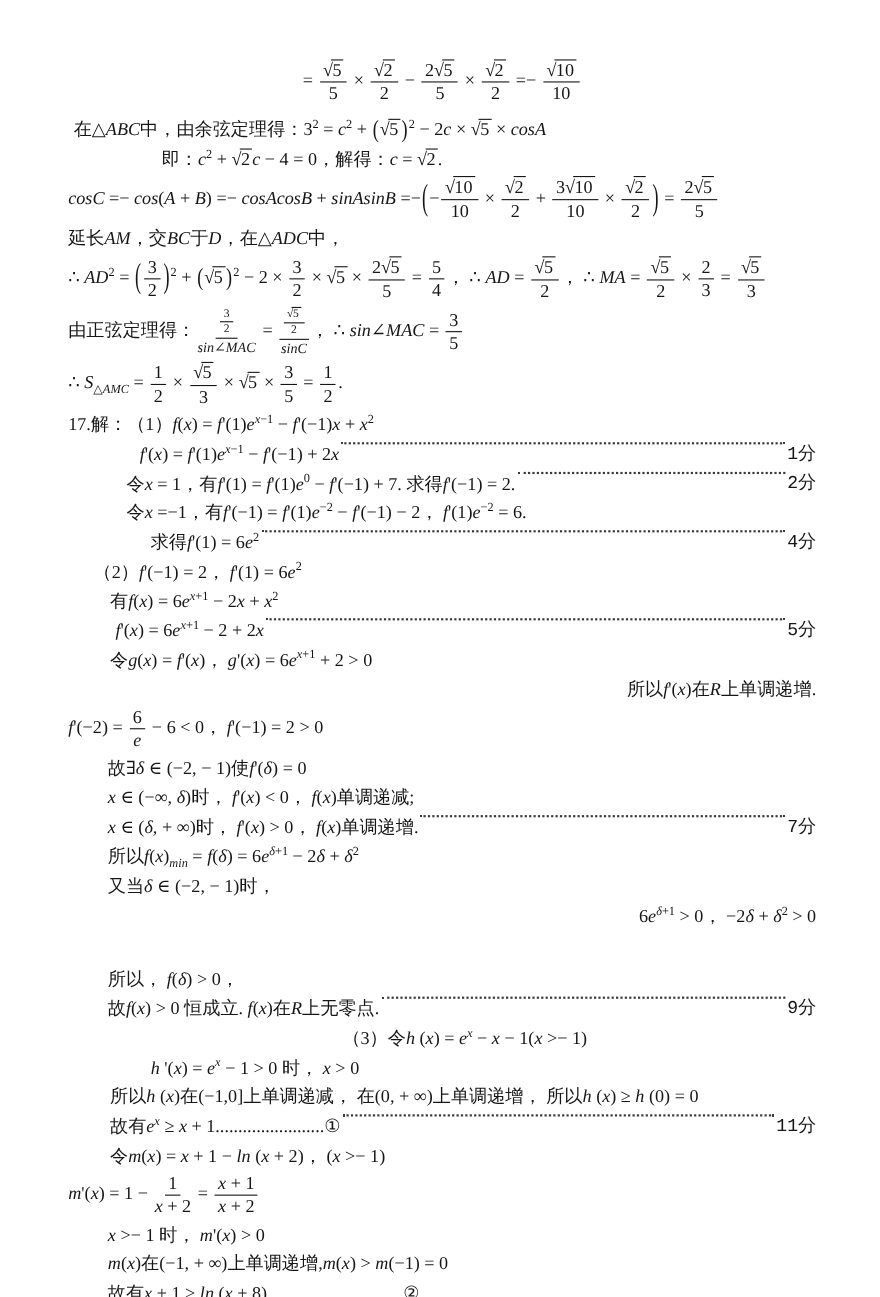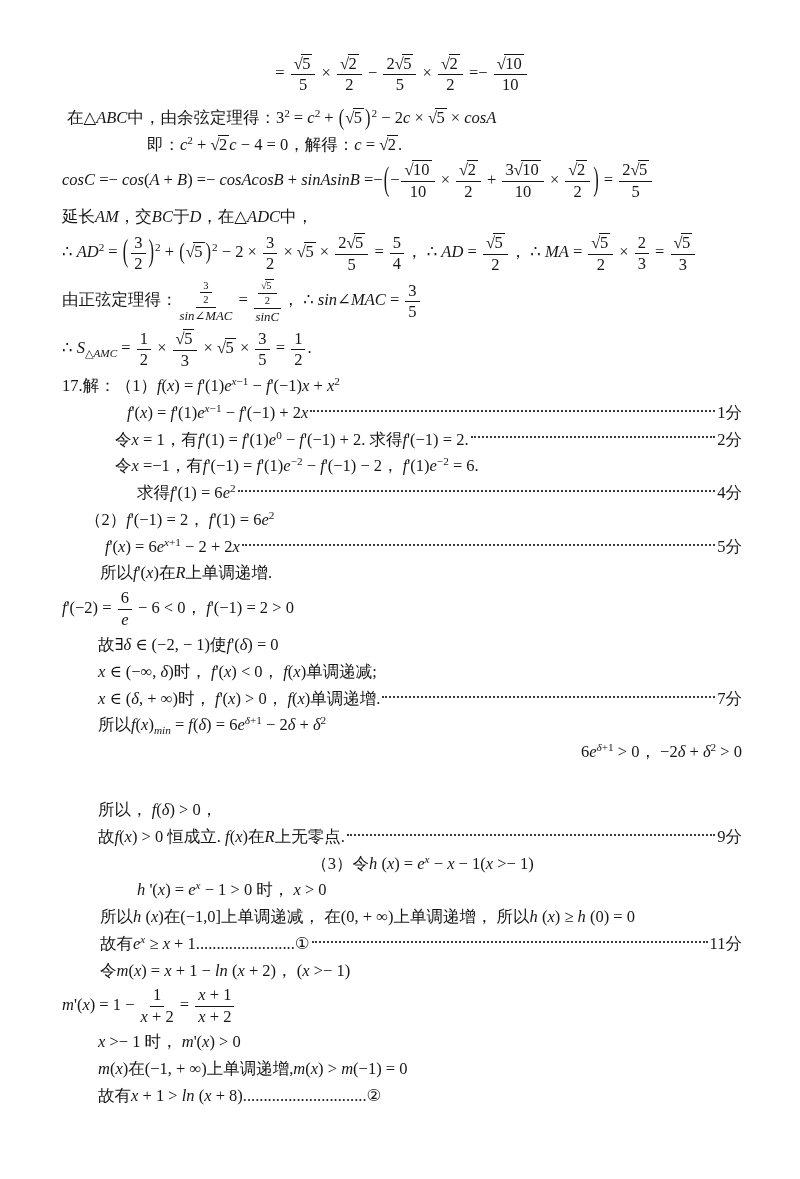--- a/index.html
+++ b/index.html
@@ -5,24 +5,24 @@
   html,body{margin:0;padding:0;background:#ffffff;}
   .page{
     width:800px;height:1179px;box-sizing:border-box;
     padding:54px 58px 20px 62px;
     background:#ffffff;color:#161616;
     font-family:"Liberation Serif","DejaVu Serif","DejaVu Sans",serif;
     font-size:16.5px;line-height:1.32;overflow:hidden;
   }
   .line{margin-bottom:5px;white-space:nowrap;}
   .center{text-align:center;margin-bottom:12px;}
-  .lline{display:flex;align-items:center;}
+  .lline{display:flex;align-items:flex-start;}
   .lline .content{flex:0 0 auto;}
   .leader{flex:1 1 auto;border-bottom:2.2px dotted #3a3a3a;margin:0 2px 4px 2px;min-width:14px;}
-  .score{flex:0 0 auto;}
+  .score{flex:0 0 auto;font-family:Liberation Mono, monospace;}
   i.v{font-style:italic;font-family:inherit;}
   sup,sub{font-size:0.68em;line-height:0;}
   .frac{display:inline-flex;flex-direction:column;align-items:center;vertical-align:middle;margin:0 2px;line-height:1.12;text-align:center;}
   .frac .n{border-bottom:1.4px solid currentColor;padding:0 3px 1px;}
   .frac .d{padding-top:1px;}
   .frac.sm{font-size:0.78em;}
   .frac .frac{font-size:0.82em;margin:0 1px;}
   .sq{white-space:nowrap;display:inline-block;}
   .rs{letter-spacing:-1.5px;}
   .rd{border-top:1.4px solid currentColor;display:inline-block;padding:0 2px 0 1px;line-height:1.08;}
@@ -122,49 +122,52 @@
             <span class="n"><span>1</span></span>
             <span class="d"><span>2</span></span>
           </span><span>.</span></span></div>
       <div class="line"><span class="content"><span>17.解：（1）</span><i class="v">f</i><span>(</span><i class="v">x</i><span>) = </span><i class="v">f</i><span>'(1)</span><i class="v">e</i><sup><i class="v">x</i><span>−1</span></sup><span> − </span><i class="v">f</i><span>'(−1)</span><i class="v">x</i><span> + </span><i class="v">x</i><sup><span>2</span></sup></span></div>
       <div class="line lline" style="padding-left: 65px;">
         <span class="content"><i class="v">f</i><span>'(</span><i class="v">x</i><span>) = </span><i class="v">f</i><span>'(1)</span><i class="v">e</i><sup><i class="v">x</i><span>−1</span></sup><span> − </span><i class="v">f</i><span>'(−1) + 2</span><i class="v">x</i></span>
         <span class="leader"></span>
         <span class="score">1分</span>
       </div>
       <div class="line lline" style="padding-left: 53px;">
-        <span class="content"><span>令</span><i class="v">x</i><span> = 1，有</span><i class="v">f</i><span>'(1) = </span><i class="v">f</i><span>'(1)</span><i class="v">e</i><sup><span>0</span></sup><span> − </span><i class="v">f</i><span>'(−1) + 2. 求得</span><i class="v">f</i><span>'(−1) = 2. </span></span>
+        <span class="content"><span>令</span><i class="v">x</i><span> = 1，有</span><i class="v">f</i><span>'(1) = </span><i class="v">f</i><span>'(1)</span><i class="v">e</i><sup><span>0</span></sup><span> − </span><i class="v">f</i><span>'(−1) + 7. 求得</span><i class="v">f</i><span>'(−1) = 2. </span></span>
         <span class="leader"></span>
         <span class="score">2分</span>
       </div>
       <div class="line" style="padding-left: 53px;"><span class="content"><span>令</span><i class="v">x</i><span> =−1，有</span><i class="v">f</i><span>'(−1) = </span><i class="v">f</i><span>'(1)</span><i class="v">e</i><sup><span>−2</span></sup><span> − </span><i class="v">f</i><span>'(−1) − 2，  </span><i class="v">f</i><span>'(1)</span><i class="v">e</i><sup><span>−2</span></sup><span> = 6.</span></span></div>
       <div class="line lline" style="padding-left: 75px;">
         <span class="content"><span>求得</span><i class="v">f</i><span>'(1) = 6</span><i class="v">e</i><sup><span>2</span></sup></span>
         <span class="leader"></span>
         <span class="score">4分</span>
       </div>
       <div class="line" style="padding-left: 23px;"><span class="content"><span>（2）</span><i class="v">f</i><span>'(−1) = 2，  </span><i class="v">f</i><span>'(1) = 6</span><i class="v">e</i><sup><span>2</span></sup></span></div>
+      <div class="line" style="padding-left: 38px;"><span class="content"><span>有</span><i class="v">f</i><span>(</span><i class="v">x</i><span>) = 6</span><i class="v">e</i><sup><i class="v">x</i><span>+1</span></sup><span> − 2</span><i class="v">x</i><span> + </span><i class="v">x</i><sup><span>2</span></sup></span></div>
       <div class="line lline" style="padding-left: 43px;">
         <span class="content"><i class="v">f</i><span>'(</span><i class="v">x</i><span>) = 6</span><i class="v">e</i><sup><i class="v">x</i><span>+1</span></sup><span> − 2 + 2</span><i class="v">x</i></span>
         <span class="leader"></span>
         <span class="score">5分</span>
       </div>
-      <div class="line" style="padding-left: 38px;"><span class="content"><span>所以</span><i class="v">f</i><span>'(</span><i class="v">x</i><span>)在</span><i class="v">R</i><span>上单调递增.</span></span></div>
+      <div class="line" style="padding-left: 38px;"><span class="content"><span>令</span><i class="v">g</i><span>(</span><i class="v">x</i><span>) = </span><i class="v">f</i><span>'(</span><i class="v">x</i><span>)，  </span><i class="v">g</i><span>'(</span><i class="v">x</i><span>) = 6</span><i class="v">e</i><sup><i class="v">x</i><span>+1</span></sup><span> + 2 &gt; 0</span></span></div>
+      <div class="line" style="padding-left: 38px; text-align: right;"><span class="content"><span>所以</span><i class="v">f</i><span>'(</span><i class="v">x</i><span>)在</span><i class="v">R</i><span>上单调递增.</span></span></div>
       <div class="line"><span class="content"><i class="v">f</i><span>'(−2) = </span><span class="frac">
             <span class="n"><span>6</span></span>
             <span class="d"><i class="v">e</i></span>
           </span><span> − 6 &lt; 0，  </span><i class="v">f</i><span>'(−1) = 2 &gt; 0</span></span></div>
       <div class="line" style="padding-left: 36px;"><span class="content"><span>故∃</span><i class="v">δ</i><span> ∈ (−2, − 1)使</span><i class="v">f</i><span>'(</span><i class="v">δ</i><span>) = 0</span></span></div>
       <div class="line" style="padding-left: 36px;"><span class="content"><i class="v">x</i><span> ∈ (−∞, </span><i class="v">δ</i><span>)时，  </span><i class="v">f</i><span>'(</span><i class="v">x</i><span>) &lt; 0，  </span><i class="v">f</i><span>(</span><i class="v">x</i><span>)单调递减;</span></span></div>
       <div class="line lline" style="padding-left: 36px;">
         <span class="content"><i class="v">x</i><span> ∈ (</span><i class="v">δ</i><span>, + ∞)时，  </span><i class="v">f</i><span>'(</span><i class="v">x</i><span>) &gt; 0，  </span><i class="v">f</i><span>(</span><i class="v">x</i><span>)单调递增. </span></span>
         <span class="leader"></span>
         <span class="score">7分</span>
       </div>
       <div class="line" style="padding-left: 36px;"><span class="content"><span>所以</span><i class="v">f</i><span>(</span><i class="v">x</i><span>)</span><sub><i class="v">min</i></sub><span> = </span><i class="v">f</i><span>(</span><i class="v">δ</i><span>) = 6</span><i class="v">e</i><sup><i class="v">δ</i><span>+1</span></sup><span> − 2</span><i class="v">δ</i><span> + </span><i class="v">δ</i><sup><span>2</span></sup></span></div>
+      <div class="line" style="padding-left: 36px;"><span class="content"><span>又当</span><i class="v">δ</i><span> ∈ (−2, − 1)时，</span></span></div>
       <div class="line" style="padding-left: 36px; text-align: right;"><span class="content"><span>6</span><i class="v">e</i><sup><i class="v">δ</i><span>+1</span></sup><span> &gt; 0，  −2</span><i class="v">δ</i><span> + </span><i class="v">δ</i><sup><span>2</span></sup><span> &gt; 0</span></span></div>
       <div class="line" style="padding-left: 36px; margin-top: 36px;"><span class="content"><span>所以，  </span><i class="v">f</i><span>(</span><i class="v">δ</i><span>) &gt; 0，</span></span></div>
       <div class="line lline" style="padding-left: 36px;">
         <span class="content"><span>故</span><i class="v">f</i><span>(</span><i class="v">x</i><span>) &gt; 0 恒成立.  </span><i class="v">f</i><span>(</span><i class="v">x</i><span>)在</span><i class="v">R</i><span>上无零点. </span></span>
         <span class="leader"></span>
         <span class="score">9分</span>
       </div>
       <div class="line" style="padding-left: 41px; text-align: center;"><span class="content"><span>（3）令</span><i class="v">h</i><span> (</span><i class="v">x</i><span>) = </span><i class="v">e</i><sup><i class="v">x</i></sup><span> − </span><i class="v">x</i><span> − 1(</span><i class="v">x</i><span> &gt;− 1)</span></span></div>
       <div class="line" style="padding-left: 75px;"><span class="content"><i class="v">h</i><span> '(</span><i class="v">x</i><span>) = </span><i class="v">e</i><sup><i class="v">x</i></sup><span> − 1 &gt; 0 时，  </span><i class="v">x</i><span> &gt; 0</span></span></div>
       <div class="line" style="padding-left: 38px;"><span class="content"><span>所以</span><i class="v">h</i><span> (</span><i class="v">x</i><span>)在(−1,0]上单调递减，  在(0, + ∞)上单调递增，  所以</span><i class="v">h</i><span> (</span><i class="v">x</i><span>) ≥ </span><i class="v">h</i><span> (0) = 0</span></span></div>

